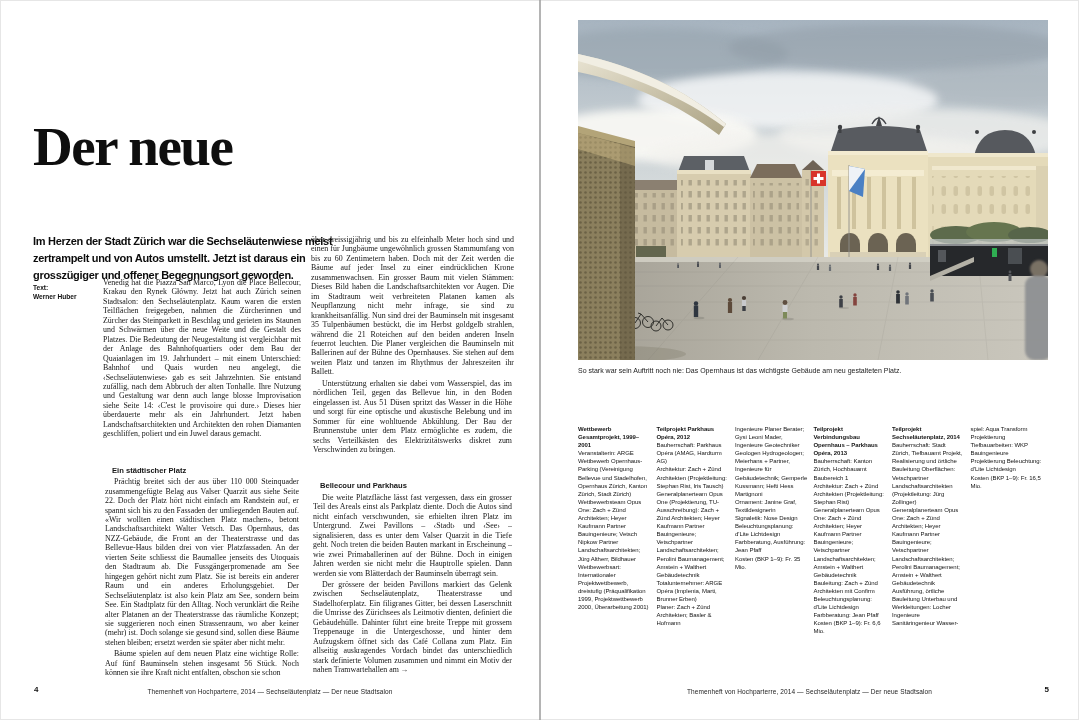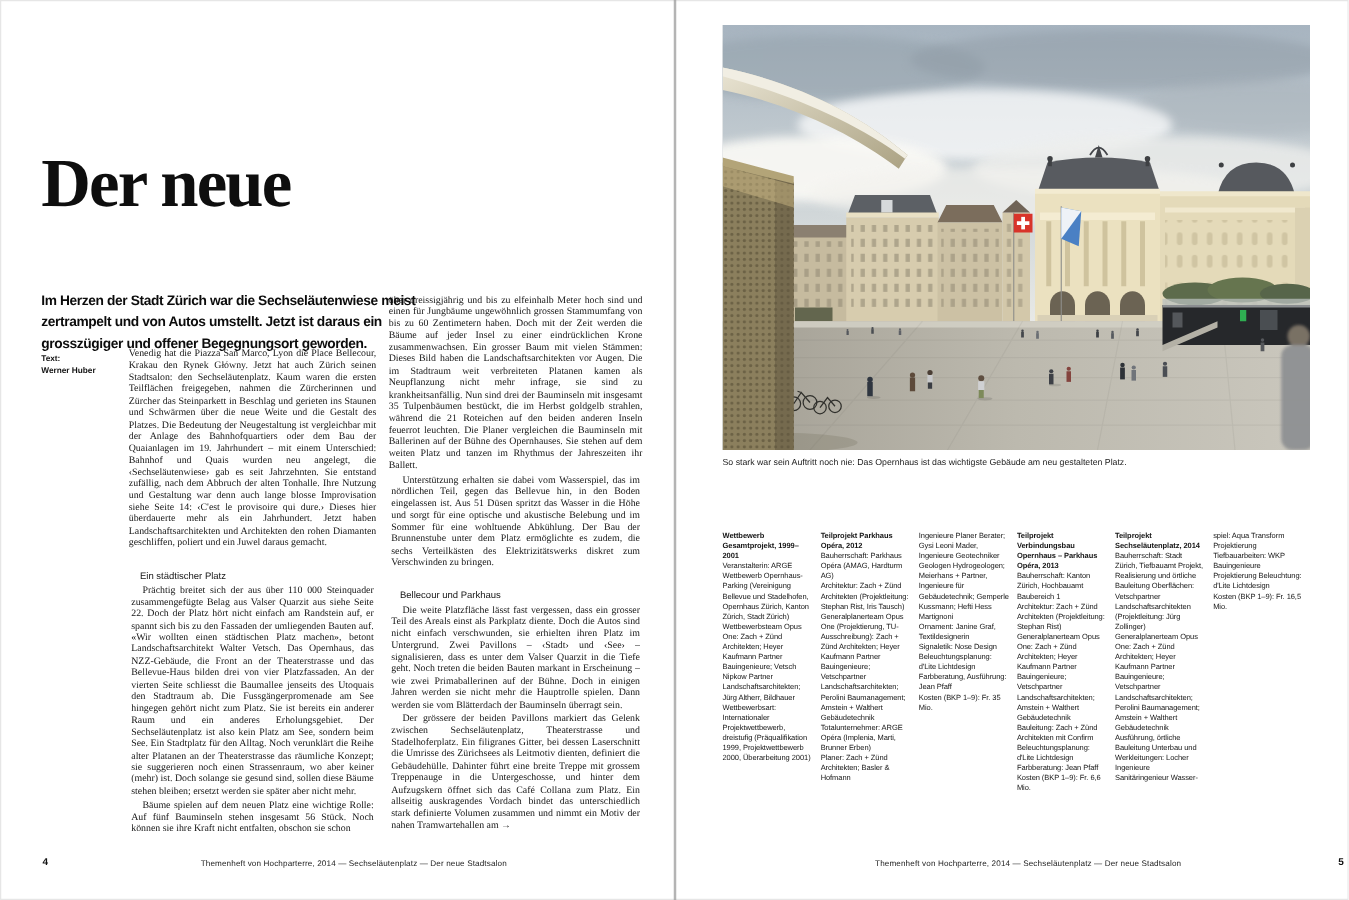--- a/index.html
+++ b/index.html
@@ -1,38 +1,38 @@
 <!DOCTYPE html>
 <html lang="de"><head>
 <meta charset="utf-8">
 <style>
   html,body{margin:0;padding:0;background:#fff;}
   #spread{position:relative;width:1079px;height:720px;background:#ffffff;overflow:hidden;
           box-shadow:inset 0 0 0 1px #e6e6e6;font-family:"Liberation Sans",sans-serif;color:#141414;}
-  .page{position:absolute;top:0;height:720px;padding-left:26px;}
+  .page{position:absolute;top:0;height:720px;}
   .page.left{left:0;width:540px;}
   .page.right{left:540px;width:539px;}
   .spine{position:absolute;left:539px;top:0;width:2px;height:720px;background:#9b9b9b;opacity:.75;}
 
   
   .headline{position:absolute;left:33px;top:120px;margin:0;
             font-family:"Liberation Serif",serif;font-weight:700;font-size:55px;line-height:54px;
             letter-spacing:-1.5px;color:#0e0e0e;}
   .headline .hl{display:block;}
   .intro{position:absolute;left:33px;top:233px;width:318px;margin:0;
          font-weight:700;font-size:11px;line-height:17.2px;letter-spacing:-0.3px;color:#0c0c0c;}
   .byline{position:absolute;left:33px;top:284px;font-weight:700;font-size:6.6px;line-height:8.6px;color:#111;}
   .col{position:absolute;font-family:"Liberation Serif",serif;font-size:7.9px;line-height:9.45px;
        color:#161616;text-align:justify;overflow:hidden;hyphens:auto;-webkit-hyphens:auto;}
   .col1{left:103px;top:278px;width:198px;height:413px;}
   .col2{left:311px;top:235px;width:203px;height:456px;}
   .art-p{margin:0;}
   .art-pi{margin:2px;text-indent:9px;}
-  .art-h{font-family:"Liberation Sans",sans-serif;font-weight:400;font-size:7.6px;line-height:9.45px;
-         margin:17px 0 0 0;text-indent:9px;text-align:left;}
+  .art-h{font-family:"Liberation Sans",sans-serif;font-weight:700;font-size:7.6px;line-height:9.45px;
+         margin:27px 0 0 0;text-indent:9px;text-align:left;}
 
   
   .photo{position:absolute;left:38px;top:20px;width:470px;height:340px;overflow:hidden;background:#cfd4d6;}
   .photo svg{display:block;}
   .caption{position:absolute;left:38px;top:366px;width:470px;font-size:7px;line-height:9px;color:#1b1b1b;}
   .credits{position:absolute;left:38px;top:425px;display:grid;grid-template-columns:repeat(6,73px);column-gap:5.5px;}
   .cr-col{font-size:6px;line-height:8.1px;letter-spacing:-0.05px;color:#151515;}
   .cr-h{font-weight:700;}
   .cr-p{margin:0;}
 

